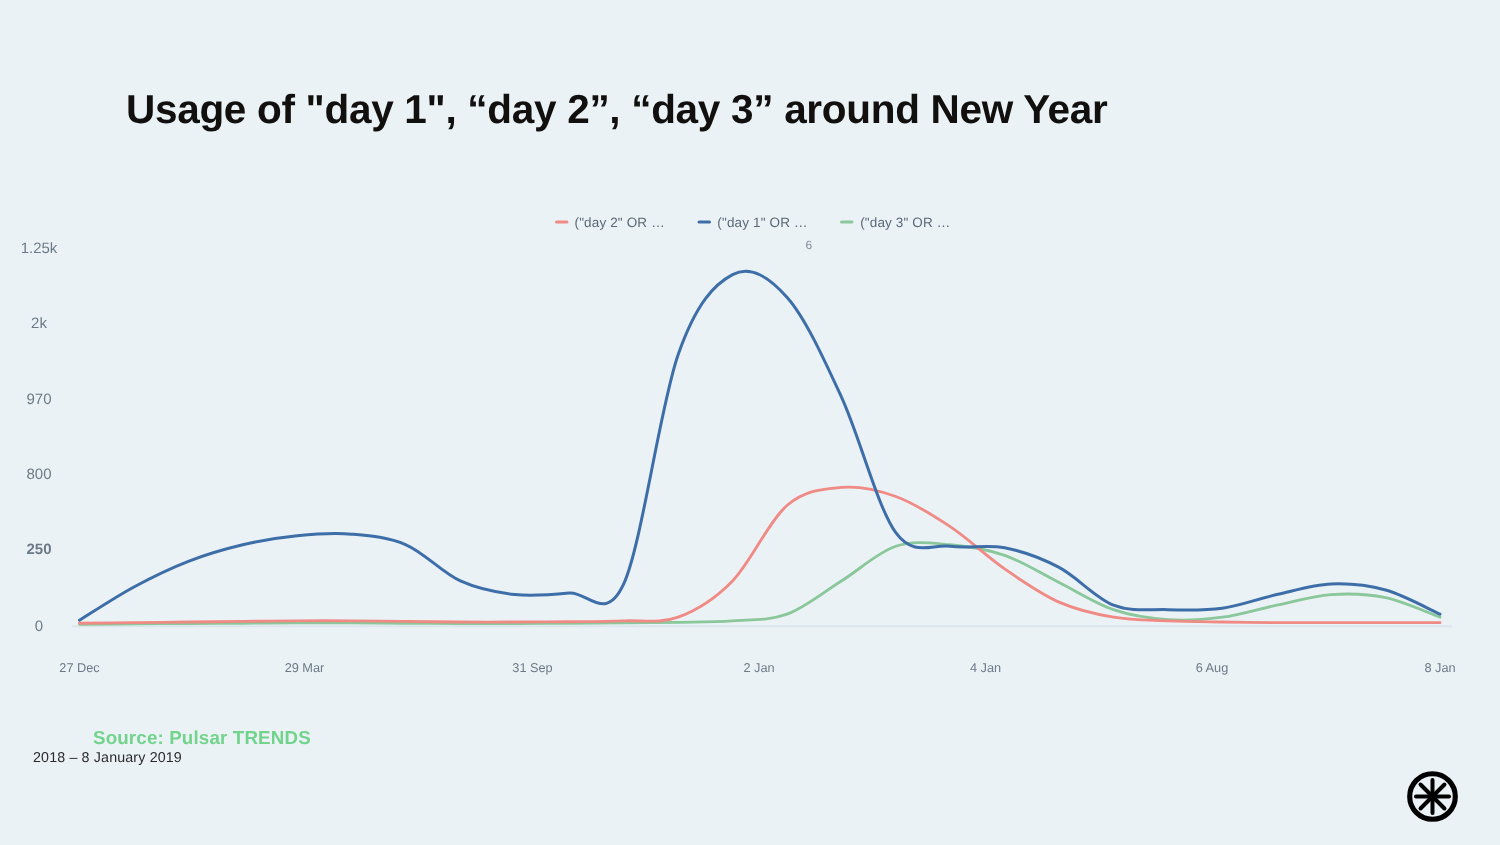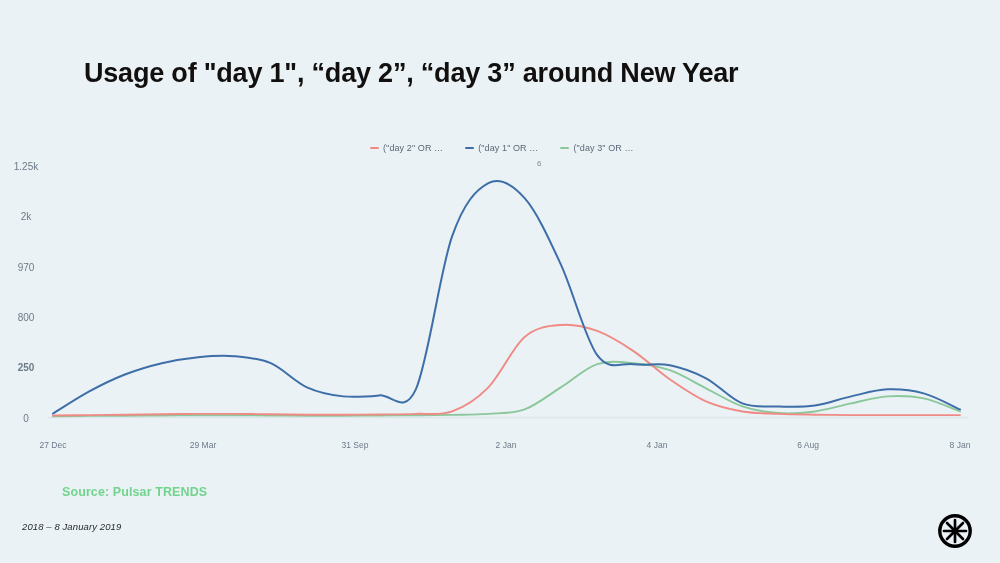--- a/index.html
+++ b/index.html
@@ -118,23 +118,22 @@
     left: 22px;
     top: 507px;
     font-size: 9.5px;
     font-style: italic;
     color: #2a2a2a;
     letter-spacing: 0.1px;
   }
   #caption-2 {
     position: absolute;
     left: 22px;
-    top: 521px;
+    top: 500px;
     font-size: 9.5px;
-    font-style: italic;
     color: #2a2a2a;
     letter-spacing: 0.1px;
   }
   #logo {
     position: absolute;
     left: 936px;
     top: 512px;
     width: 38px;
     height: 38px;
   }

